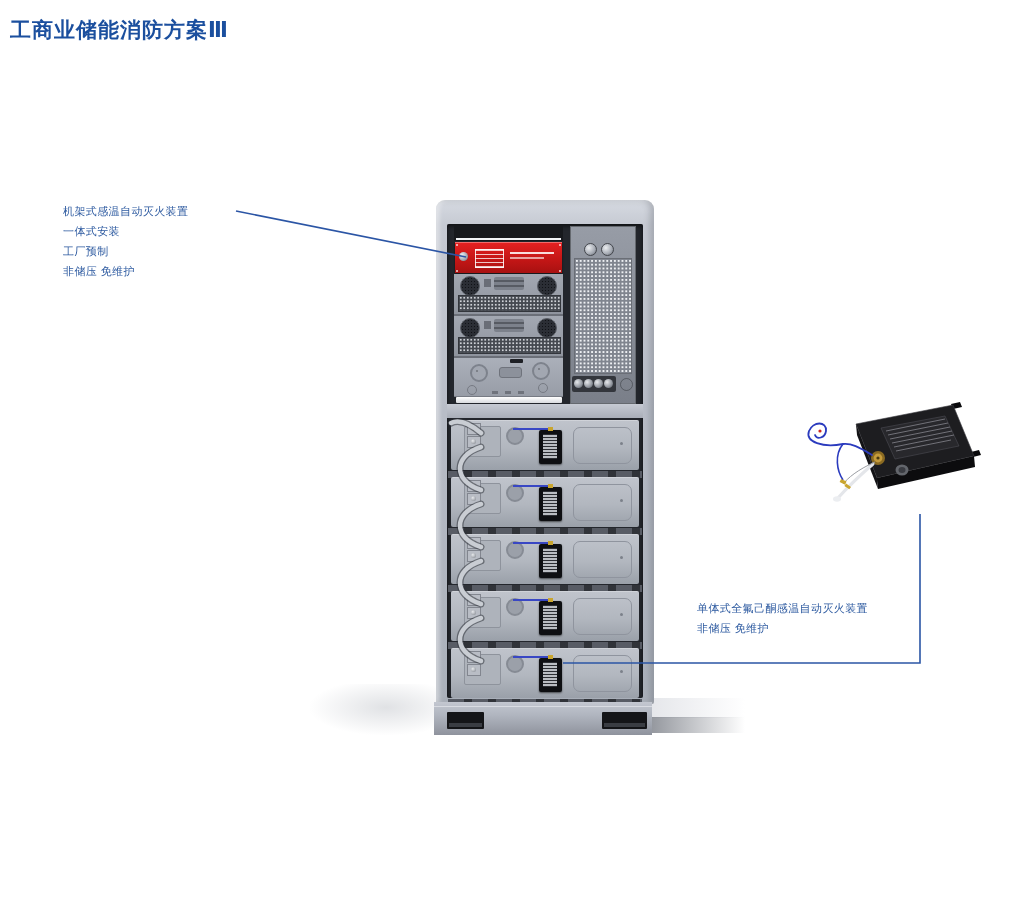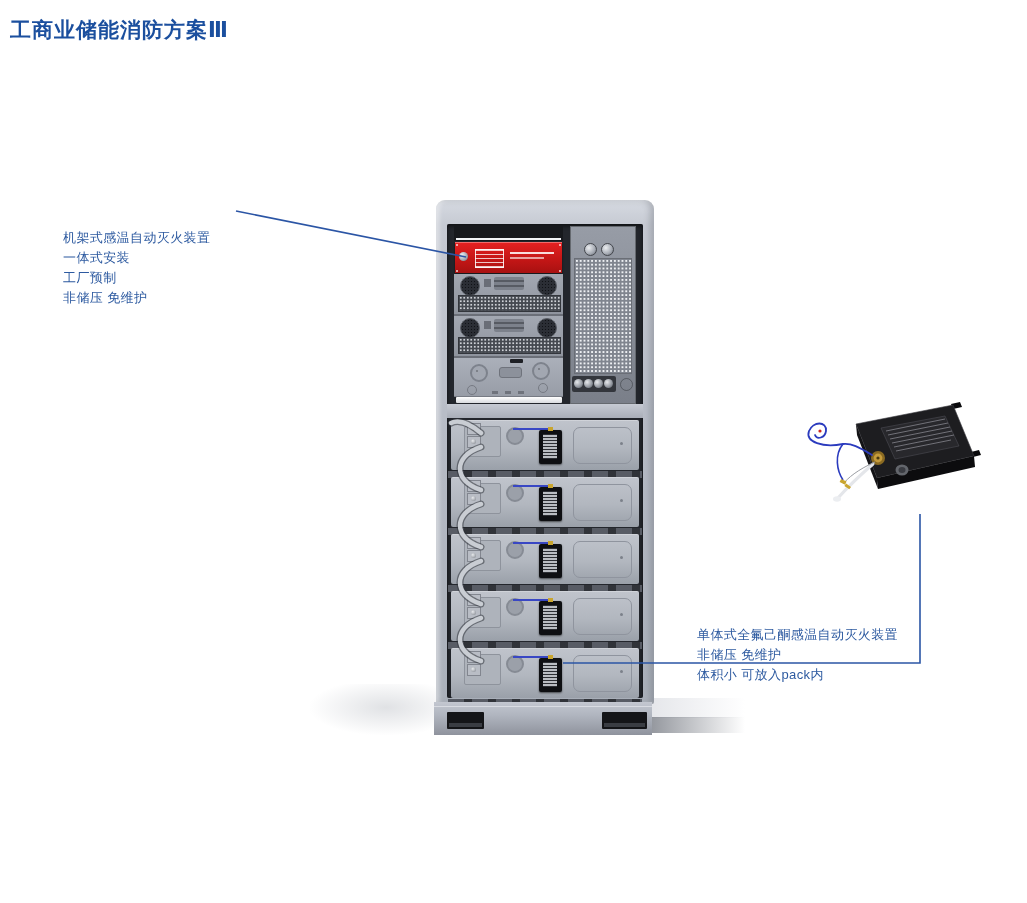--- a/index.html
+++ b/index.html
@@ -7,21 +7,21 @@
     width:1027px;height:903px;position:relative;overflow:hidden;
     background:#ffffff;
     font-family:"Liberation Sans","DejaVu Sans",sans-serif;
   }
   .abs{position:absolute;}
 
   
   .slide-title{
     left:10px;top:16px;font-size:21px;font-weight:bold;color:#1b4f9e;letter-spacing:1px;
   }
-  .anno{font-size:13px;color:#2d5aa0;line-height:20px;letter-spacing:.4px;margin-top:27px;}
+  .anno{font-size:11px;color:#2d5aa0;line-height:20px;letter-spacing:.4px;}
   .anno div{white-space:nowrap;}
   .anno-left{left:63px;top:201px;}
   .anno-right{left:697px;top:598px;}
 
   
   .overlay-svg{left:0;top:0;pointer-events:none;}
 
   
   .cabinet{
     left:436px;top:200px;width:218px;height:504px;
@@ -141,21 +141,20 @@
 <div class="abs anno anno-left">
   <div>机架式感温自动灭火装置</div>
   <div>一体式安装</div>
   <div>工厂预制</div>
   <div>非储压 免维护</div>
 </div>
 
 <div class="abs anno anno-right">
   <div>单体式全氟己酮感温自动灭火装置</div>
   <div>非储压 免维护</div>
-  <div>体积小 可放入pack内</div>
 </div>
 
 <div class="abs shadow-left"></div>
 <div class="abs shadow-right-light"></div>
 <div class="abs shadow-right-dark"></div>
 
 <div class="abs cabinet"></div>
 <div class="abs recess"></div>
 
 <div class="abs rack-rail-top"></div>

